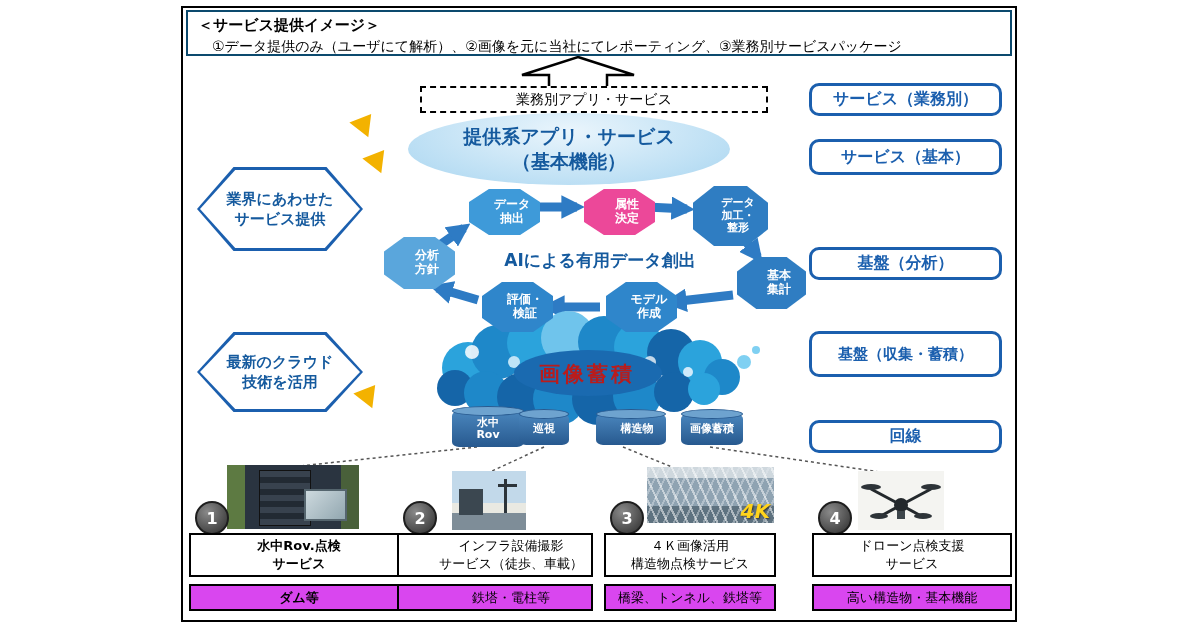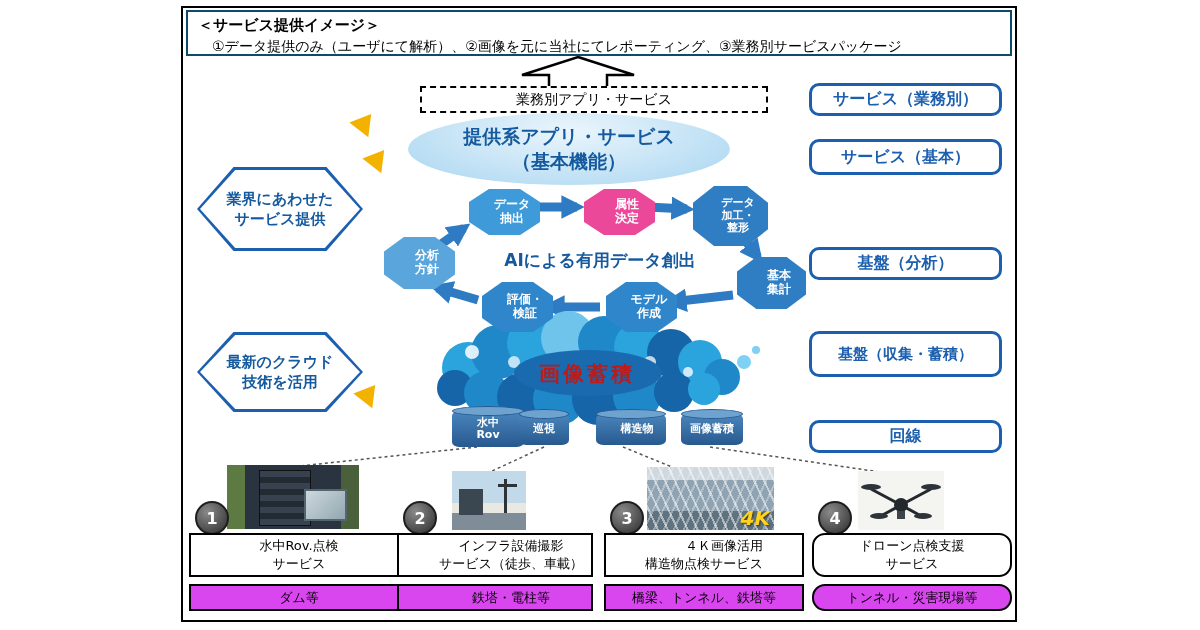--- a/index.html
+++ b/index.html
@@ -77,37 +77,37 @@
              background:radial-gradient(circle at 35% 30%,#8a8a8a,#2c2c2c);
              border:2px solid #1e1e1e;box-sizing:content-box;
              color:#fff;font-weight:bold;font-size:16px;display:flex;align-items:center;justify-content:center;}
   .nc1{left:195px;top:501px;} .nc2{left:403px;top:501px;} .nc3{left:610px;top:501px;} .nc4{left:818px;top:501px;}
 
   .svc-name{border:2px solid #000;background:#fff;box-sizing:border-box;
             display:flex;align-items:center;justify-content:center;text-align:center;
             font-size:13px;line-height:1.35;}
   .svc-target{border:2px solid #000;background:#d946ef;box-sizing:border-box;
               display:flex;align-items:center;justify-content:center;text-align:center;font-size:13px;}
-  .g1{left:189px;width:220px;} .g2{left:397px;width:196px;padding-left:32px;} .g3{left:604px;width:200px;text-align:right;} .g4{left:812px;width:200px;border-radius:13px;}
+  .g1{left:189px;width:220px;font-weight:bold;} .g2{left:397px;width:196px;padding-left:32px;} .g3{left:604px;width:172px;} .g4{left:812px;width:200px;}
   .name-row{top:533px;height:44px;}
   .target-row{top:584px;height:27px;}
 
   .photo{overflow:hidden;}
   .photo1{left:227px;top:465px;width:132px;height:64px;
           background:linear-gradient(90deg,#5d7a42 0 14%,#2a3440 14% 86%,#49603a 86%);}
   .p1-equip{position:absolute;left:24%;top:8%;width:38%;height:84%;
             background:repeating-linear-gradient(0deg,#38424e 0 6px,#222a33 6px 12px);border:1px solid #111;}
   .p1-screen{position:absolute;right:9%;bottom:12%;width:30%;height:44%;
              background:linear-gradient(135deg,#cdd9de,#92a7b0);border:2px solid #55656e;}
   .photo2{left:452px;top:471px;width:74px;height:59px;
           background:linear-gradient(180deg,#c2d9ea 0 55%,#e9e9e2 55% 72%,#7e8d98 72%);}
   .p2-bldg{position:absolute;left:10%;bottom:26%;width:32%;height:44%;background:#3b4750;}
   .p2-mast{position:absolute;right:26%;bottom:28%;width:3px;height:58%;background:#2c343a;}
   .p2-arm{position:absolute;right:12%;top:22%;width:26%;height:3px;background:#2c343a;}
-  .photo3{left:647px;top:467px;width:127px;height:63px;
+  .photo3{left:647px;top:467px;width:127px;height:56px;
           background:linear-gradient(180deg,#cfd8de 0 20%,#8fa3b2 20% 70%,#5e7280 70%);}
   .p3-truss{position:absolute;inset:0;
             background:repeating-linear-gradient(65deg,rgba(255,255,255,.5) 0 2px,transparent 2px 9px),
                        repeating-linear-gradient(-65deg,rgba(230,235,240,.4) 0 2px,transparent 2px 9px);}
   .badge-4k{position:absolute;right:4px;bottom:0px;color:#ffd31c;font-weight:bold;font-style:italic;
             font-size:20px;text-shadow:1px 1px 2px #333;}
   .photo4{left:858px;top:471px;width:86px;height:59px;background:#f4f4f1;}
 </style>
 </head>
 <body>
@@ -273,15 +273,15 @@
   <div class="abs svc-name name-row g2 pre">インフラ設備撮影
 サービス（徒歩、車載）</div>
   <div class="abs svc-name name-row g3 pre">４Ｋ画像活用
 構造物点検サービス</div>
   <div class="abs svc-name name-row g4 pre">ドローン点検支援
 サービス</div>
 
   <div class="abs svc-target target-row g1">ダム等</div>
   <div class="abs svc-target target-row g2">鉄塔・電柱等</div>
   <div class="abs svc-target target-row g3">橋梁、トンネル、鉄塔等</div>
-  <div class="abs svc-target target-row g4">トンネル・災害現場等</div>
+  <div class="abs svc-target target-row g4">高い構造物・基本機能</div>
 
 </div>
 
 </body></html>

